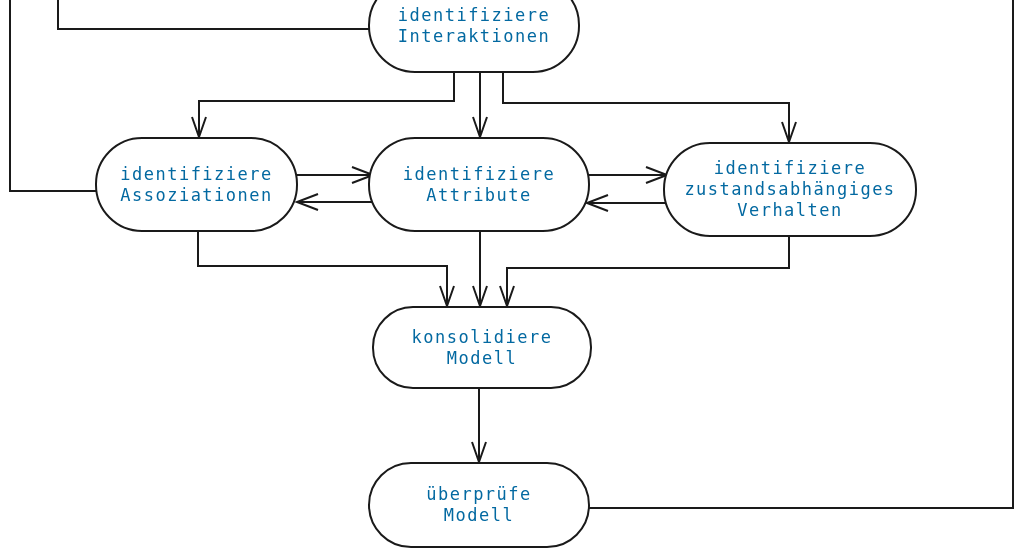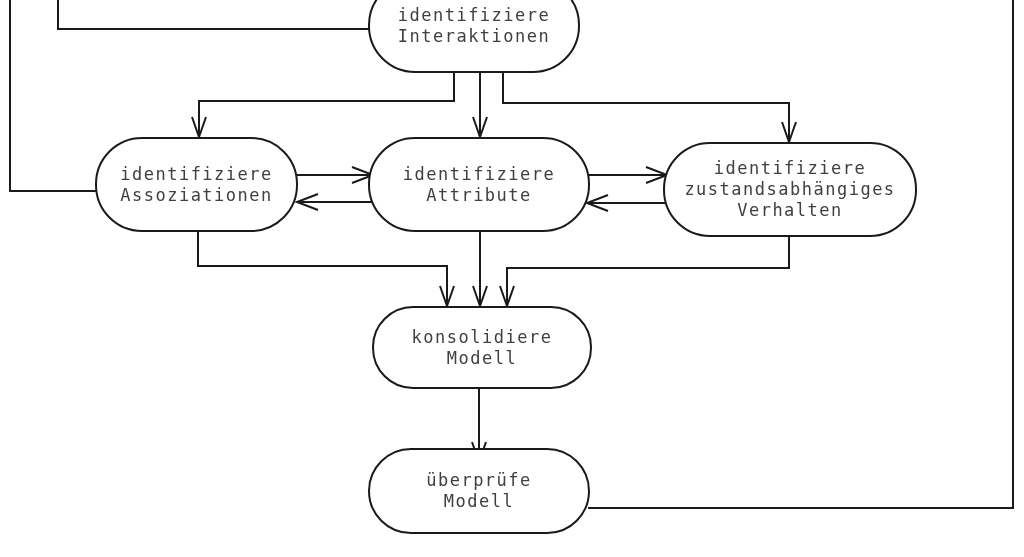--- a/index.html
+++ b/index.html
@@ -37,29 +37,29 @@
     display: flex;
     align-items: center;
     justify-content: center;
     text-align: center;
   }
   .node .label {
     white-space: pre-line;
     font-size: 17px;
     line-height: 21px;
     letter-spacing: 1.5px;
-    color: #404040;
+    color: #0369a1;
   }
   
   .node-interaktionen { left: 368px; top: -22px; width: 212px; height: 95px; border-radius: 47px; }
   .node-assoziationen { left:  95px; top: 137px; width: 203px; height: 95px; border-radius: 47px; }
   .node-attribute     { left: 368px; top: 137px; width: 222px; height: 95px; border-radius: 47px; }
   .node-verhalten     { left: 663px; top: 142px; width: 254px; height: 95px; border-radius: 47px; }
   .node-konsolidiere  { left: 372px; top: 306px; width: 220px; height: 83px; border-radius: 41px; }
-  .node-ueberpruefe   { left: 368px; top: 448px; width: 222px; height: 86px; border-radius: 43px; }
+  .node-ueberpruefe   { left: 368px; top: 462px; width: 222px; height: 86px; border-radius: 43px; }
 </style>
 </head>
 <body>
 
 <div class="stage">
 
   <svg class="edges-svg" width="1024" height="557" viewBox="0 0 1024 557">
 
     <path d="M10 0 V191 H100"></path>
 

